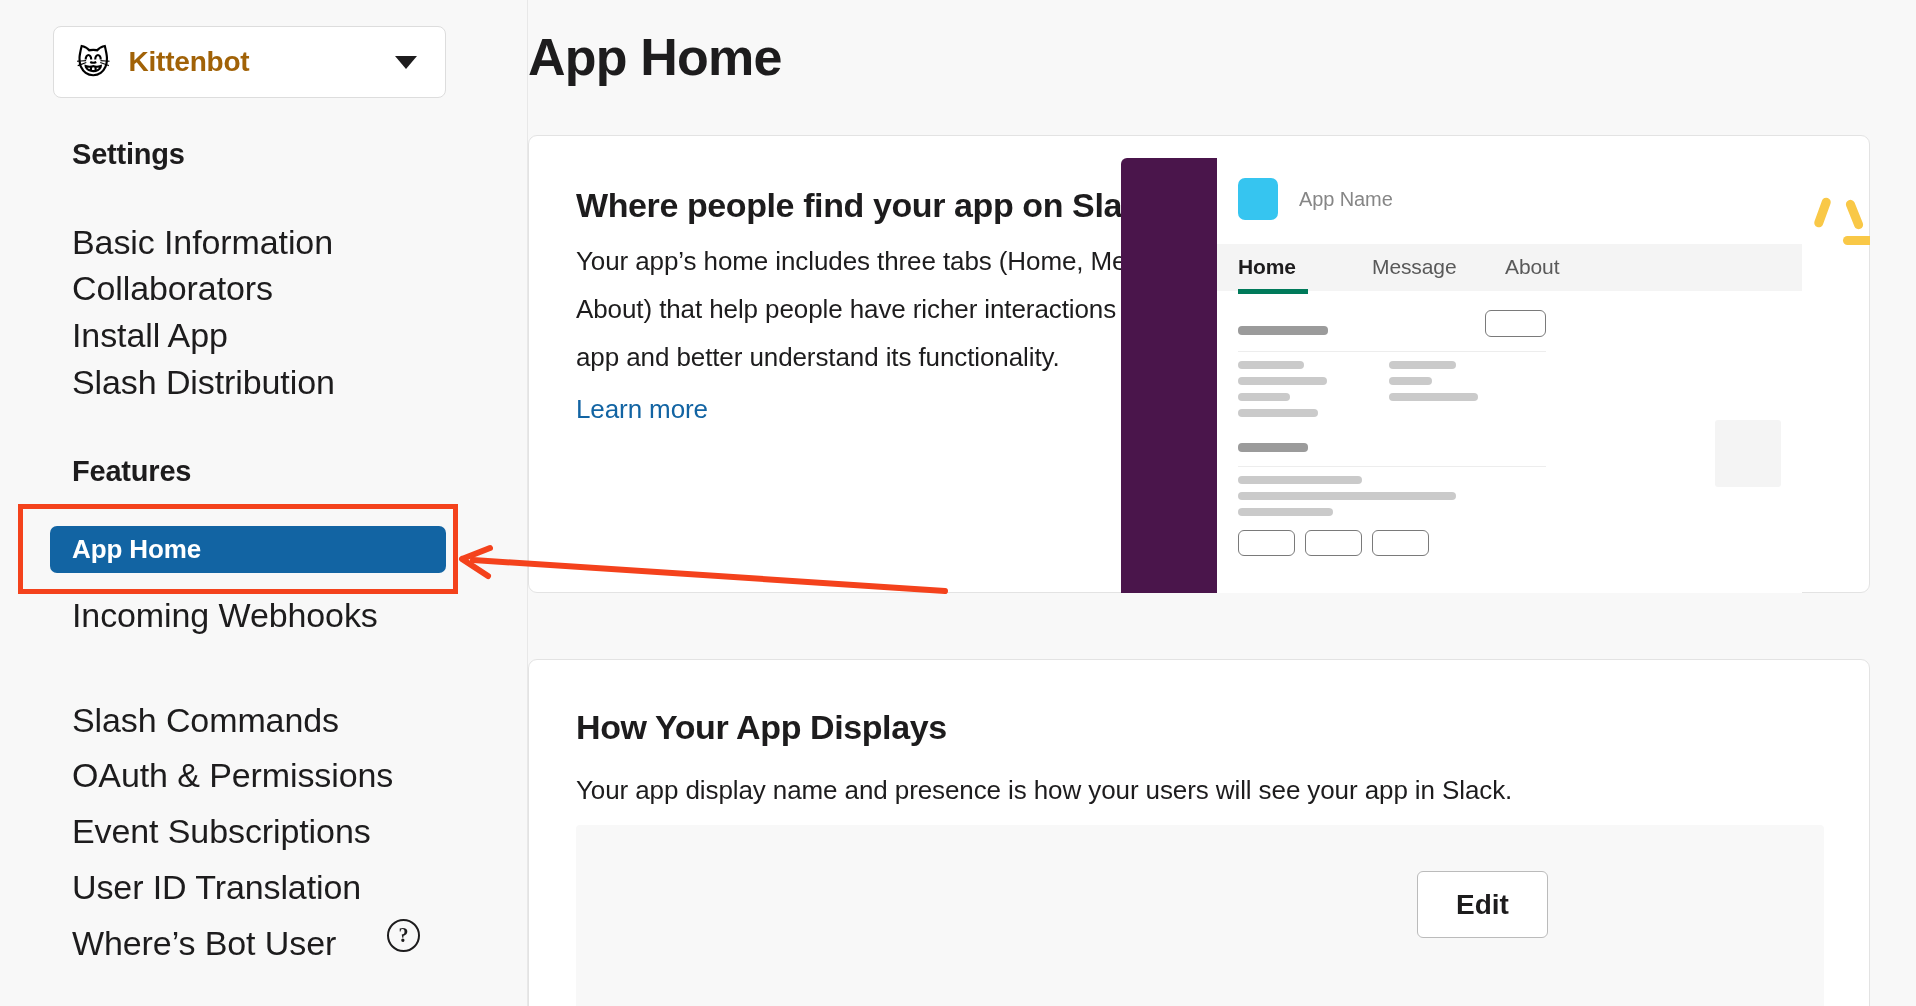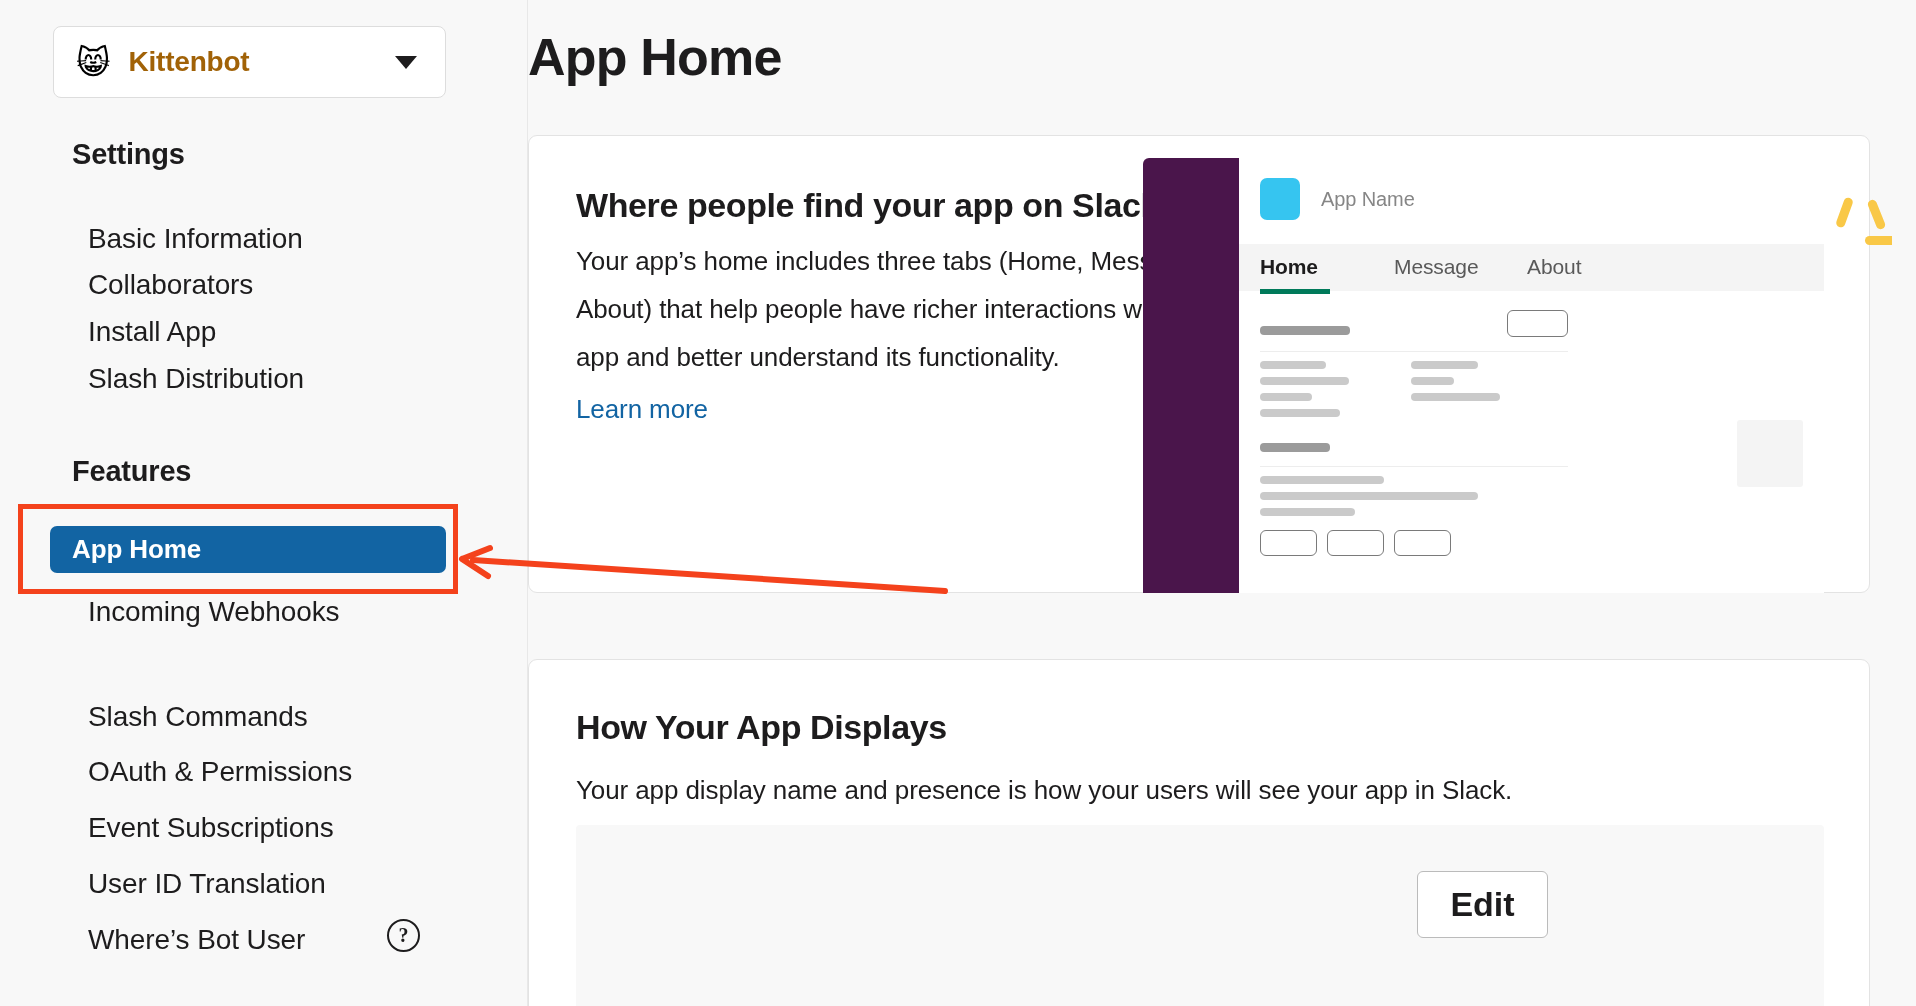--- a/index.html
+++ b/index.html
@@ -71,22 +71,22 @@
     font-size: 29px;
     font-weight: bold;
     color: #1d1c1d;
     letter-spacing: -0.2px;
   }
   #title-settings { top: 138px; }
   #title-features { top: 455px; }
 
   .nav-item {
     position: absolute;
-    left: 88px;
-    font-size: 28px;
+    left: 72px;
+    font-size: 34px;
     color: #1d1c1d;
     cursor: pointer;
     white-space: nowrap;
     letter-spacing: -0.1px;
   }
 
   .nav-item-active {
     position: absolute;
     left: 50px;
     top: 526px;
@@ -227,40 +227,39 @@
   }
   #edit-button {
     position: absolute;
     left: 841px;
     top: 46px;
     width: 131px;
     height: 67px;
     background: #ffffff;
     border: 1px solid #bbbbbb;
     border-radius: 6px;
-    font-size: 34px;
+    font-size: 28px;
     font-weight: bold;
     color: #1d1c1d;
     cursor: pointer;
     display: flex;
     align-items: center;
     justify-content: center;
     font-family: "Liberation Sans", sans-serif;
   }
 
   
   #illustration {
     position: absolute;
     left: 592px;
     top: 22px;
     width: 749px;
     height: 435px;
     overflow: hidden;
     border-radius: 0 9px 0 0;
-    margin-left: 22px;
   }
   #illus-sidebar {
     position: absolute;
     left: 0; top: 0;
     width: 96px;
     height: 435px;
     background: #4a154b;
     border-radius: 6px 0 0 0;
   }
   #illus-panel {

